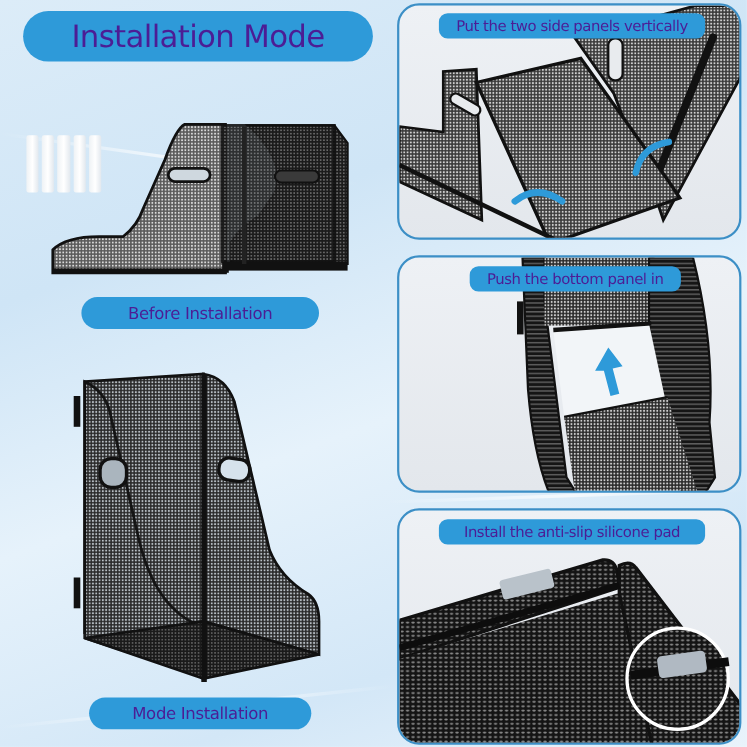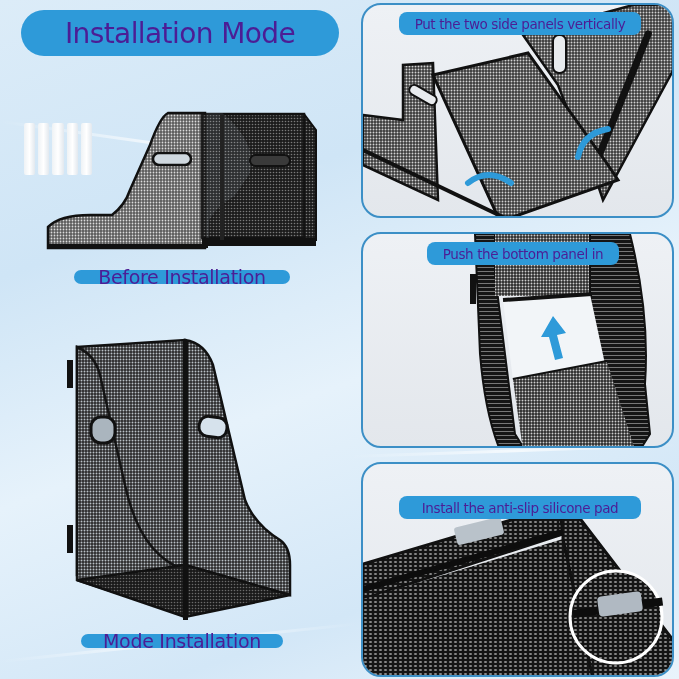--- a/index.html
+++ b/index.html
@@ -17,21 +17,21 @@
     position: absolute;
     background: #2e9ad9;
     color: #4c1d95;
     font-weight: normal;
     border-radius: 999px;
     display: flex; align-items: center; justify-content: center;
     white-space: nowrap;
     letter-spacing: -0.3px;
   }
   .pill.title { left: 21px; top: 10px; width: 318px; height: 46px; font-size: 28px; letter-spacing: -0.6px; }
-  .pill.caption { font-size: 19px; height: 14px; }
+  .pill.caption { font-size: 15px; height: 29px; }
   .pill.step { font-size: 13.5px; height: 23px; border-radius: 8px; letter-spacing: -0.4px; }
 
   .panel {
     position: absolute;
     left: 361px; width: 313px;
     border: 2px solid #3c8fc6;
     border-radius: 20px;
     background: linear-gradient(180deg, #eef1f5 0%, #e3e7ec 100%);
     overflow: hidden;
   }
@@ -185,14 +185,14 @@
     <line x1="0" y1="125" x2="200" y2="68" stroke="#0d0d0d" stroke-width="6"></line>
 
     <rect x="92" y="58" width="48" height="18" rx="3" fill="#b9c2ca" transform="rotate(-14 116 67)"></rect>
 
     <g>
       <circle cx="253" cy="153" r="46" fill="url(#meshF)" stroke="#ffffff" stroke-width="3"></circle>
       <rect x="210" y="140" width="90" height="8" fill="#0d0d0d" transform="rotate(-8 253 144)"></rect>
       <rect x="235" y="130" width="44" height="20" rx="4" fill="#b0b9c2" transform="rotate(-8 257 140)"></rect>
     </g>
   </svg>
-  <div class="pill step" style="left:36px;top:8px;width:242px;margin-top:24px;">Install the anti-slip silicone pad</div>
+  <div class="pill step" style="left:36px;top:8px;width:242px;">Install the anti-slip silicone pad</div>
 </div>
 
 </body></html>

